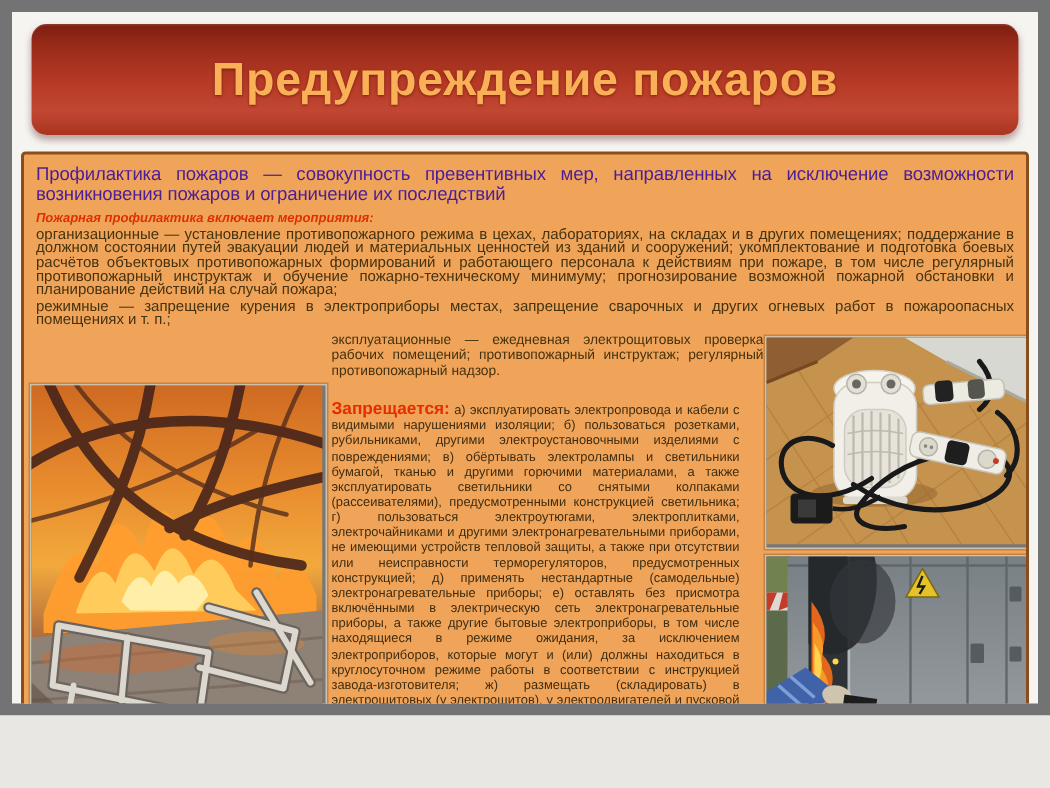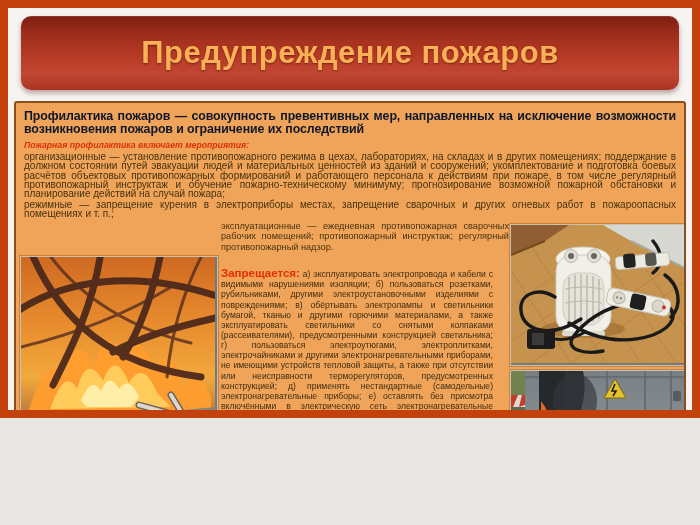--- a/index.html
+++ b/index.html
@@ -1,20 +1,20 @@
 <!DOCTYPE html>
 <html><head>
 <meta charset="utf-8">
 <style>
   html,body{margin:0;padding:0;background:#e9e7e4;}
   .poster{
     position:relative;
-    width:700px;height:418px;
+    width:700px;height:477px;
     box-sizing:border-box;
-    border:8px solid #c2410c;
+    border:8px solid #737373;
     background:#f6f4f1;
     overflow:hidden;
     font-family:"Liberation Sans", sans-serif;
   }
   .banner{
     position:absolute;left:13px;top:8px;width:658px;height:74px;
     border-radius:10px;
     background:linear-gradient(180deg,#7c1e11 0%,#9c2c1a 22%,#b73b26 55%,#c24732 78%,#a93420 100%);
     box-shadow:0 3px 5px rgba(60,10,5,.35), inset 0 1px 0 rgba(255,255,255,.12);
     display:flex;align-items:center;justify-content:center;
@@ -28,23 +28,23 @@
     position:absolute;left:6px;top:93px;width:672px;height:410px;
     box-sizing:border-box;
     background:#f0a45a;
     border:2px solid #8a4d1c;
     border-radius:3px;
     padding:5px 8px 4px 8px;
     overflow:hidden;
   }
   .intro{
     margin:2px 0 3px 0;
-    font-size:12.4px;line-height:13.4px;font-weight:bold;
+    font-size:12.4px;line-height:13.4px;font-weight:normal;
     letter-spacing:-0.1px;
-    color:#0f172a;text-align:justify;
+    color:#4c1d95;text-align:justify;
   }
   .red-label{
     margin:0 0 2px 0;
     font-size:8.7px;font-weight:bold;color:#e03000;font-style:italic;
   }
   .measure{
     margin:0 0 1px 0;
     font-size:10px;line-height:9.4px;
     color:#45320f;text-align:justify;
   }
@@ -151,21 +151,21 @@
               <line x1="34" y1="0" x2="34" y2="14"></line>
                 <line x1="46" y1="0" x2="46" y2="14"></line>
               <line x1="58" y1="0" x2="58" y2="14"></line>
             </g>
           </g>
           <path d="M0,198 L44,240 L0,240 Z" fill="#5a4a3e" opacity="0.55"></path>
         </svg>
       </div>
 
       <div class="mid-col">
-        <p class="operational">эксплуатационные — ежедневная противопожарная сварочных рабочих помещений; противопожарный инструктаж; регулярный противопожарный надзор.</p>
+        <p class="operational">эксплуатационные — ежедневная электрощитовых проверка рабочих помещений; противопожарный инструктаж; регулярный противопожарный надзор.</p>
         <p class="prohibited"><span class="prohibited-label">Запрещается:</span><span> а) эксплуатировать электропровода и кабели с видимыми нарушениями изоляции; б) пользоваться розетками, рубильниками, другими электроустановочными изделиями с повреждениями; в) обёртывать электролампы и светильники бумагой, тканью и другими горючими материалами, а также эксплуатировать светильники со снятыми колпаками (рассеивателями), предусмотренными конструкцией светильника; г) пользоваться электроутюгами, электроплитками, электрочайниками и другими электронагревательными приборами, не имеющими устройств тепловой защиты, а также при отсутствии или неисправности терморегуляторов, предусмотренных конструкцией; д) применять нестандартные (самодельные) электронагревательные приборы; е) оставлять без присмотра включёнными в электрическую сеть электронагревательные приборы, а также другие бытовые электроприборы, в том числе находящиеся в режиме ожидания, за исключением электроприборов, которые могут и (или) должны находиться в круглосуточном режиме работы в соответствии с инструкцией завода-изготовителя; ж) размещать (складировать) в электрощитовых (у электрощитов), у электродвигателей и пусковой аппаратуры горючие (в том числе легковоспламеняющиеся) вещества и материалы; з) использовать временную электропроводку, а также удлинители для питания электроприборов, не предназначенных для проведения аварийных и других временных работ.</span></p>
       </div>
 
       <div class="photo heater-photo">
         <svg width="176" height="138" viewBox="0 0 176 138" xmlns="http://www.w3.org/2000/svg">
           <rect width="176" height="138" fill="#c6934f"></rect>
           <g stroke="#b27e3e" stroke-width="1" opacity="0.75">
             <line x1="-10" y1="30" x2="60" y2="138"></line>
               <line x1="20" y1="20" x2="95" y2="138"></line>
             <line x1="55" y1="25" x2="130" y2="138"></line>

